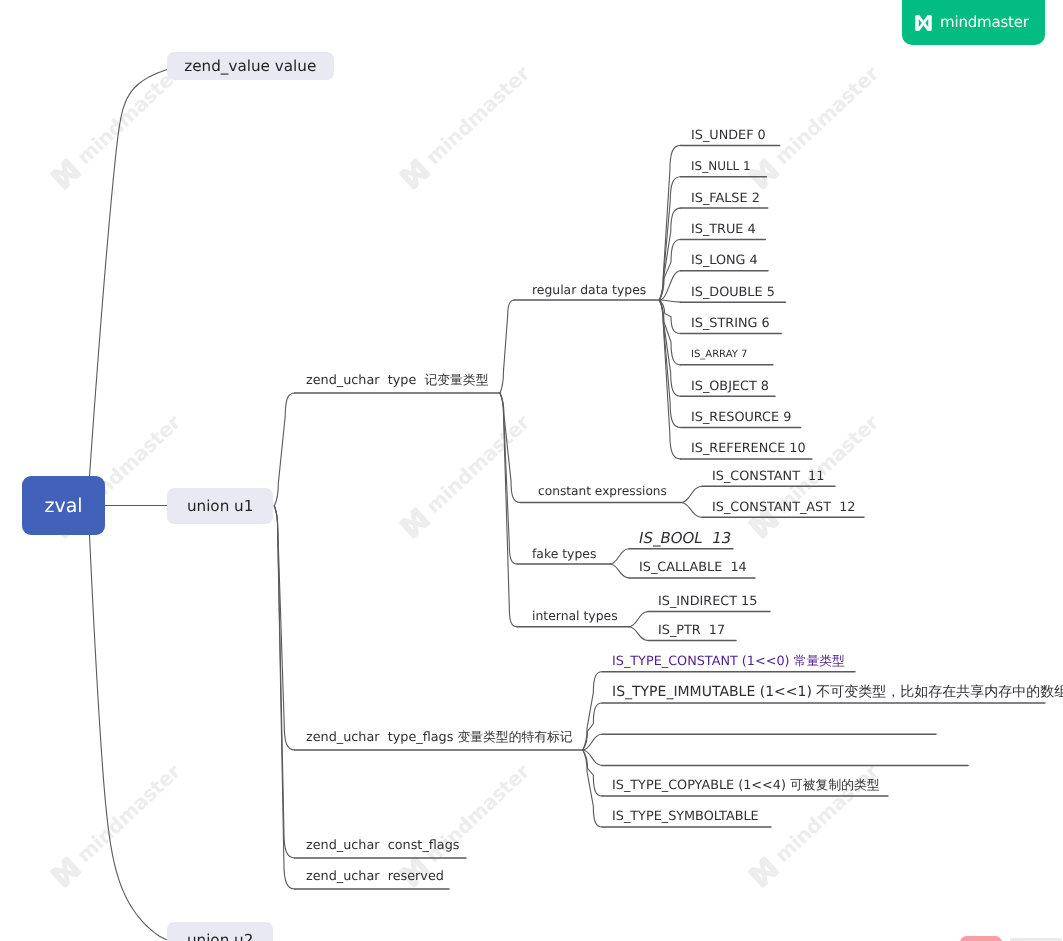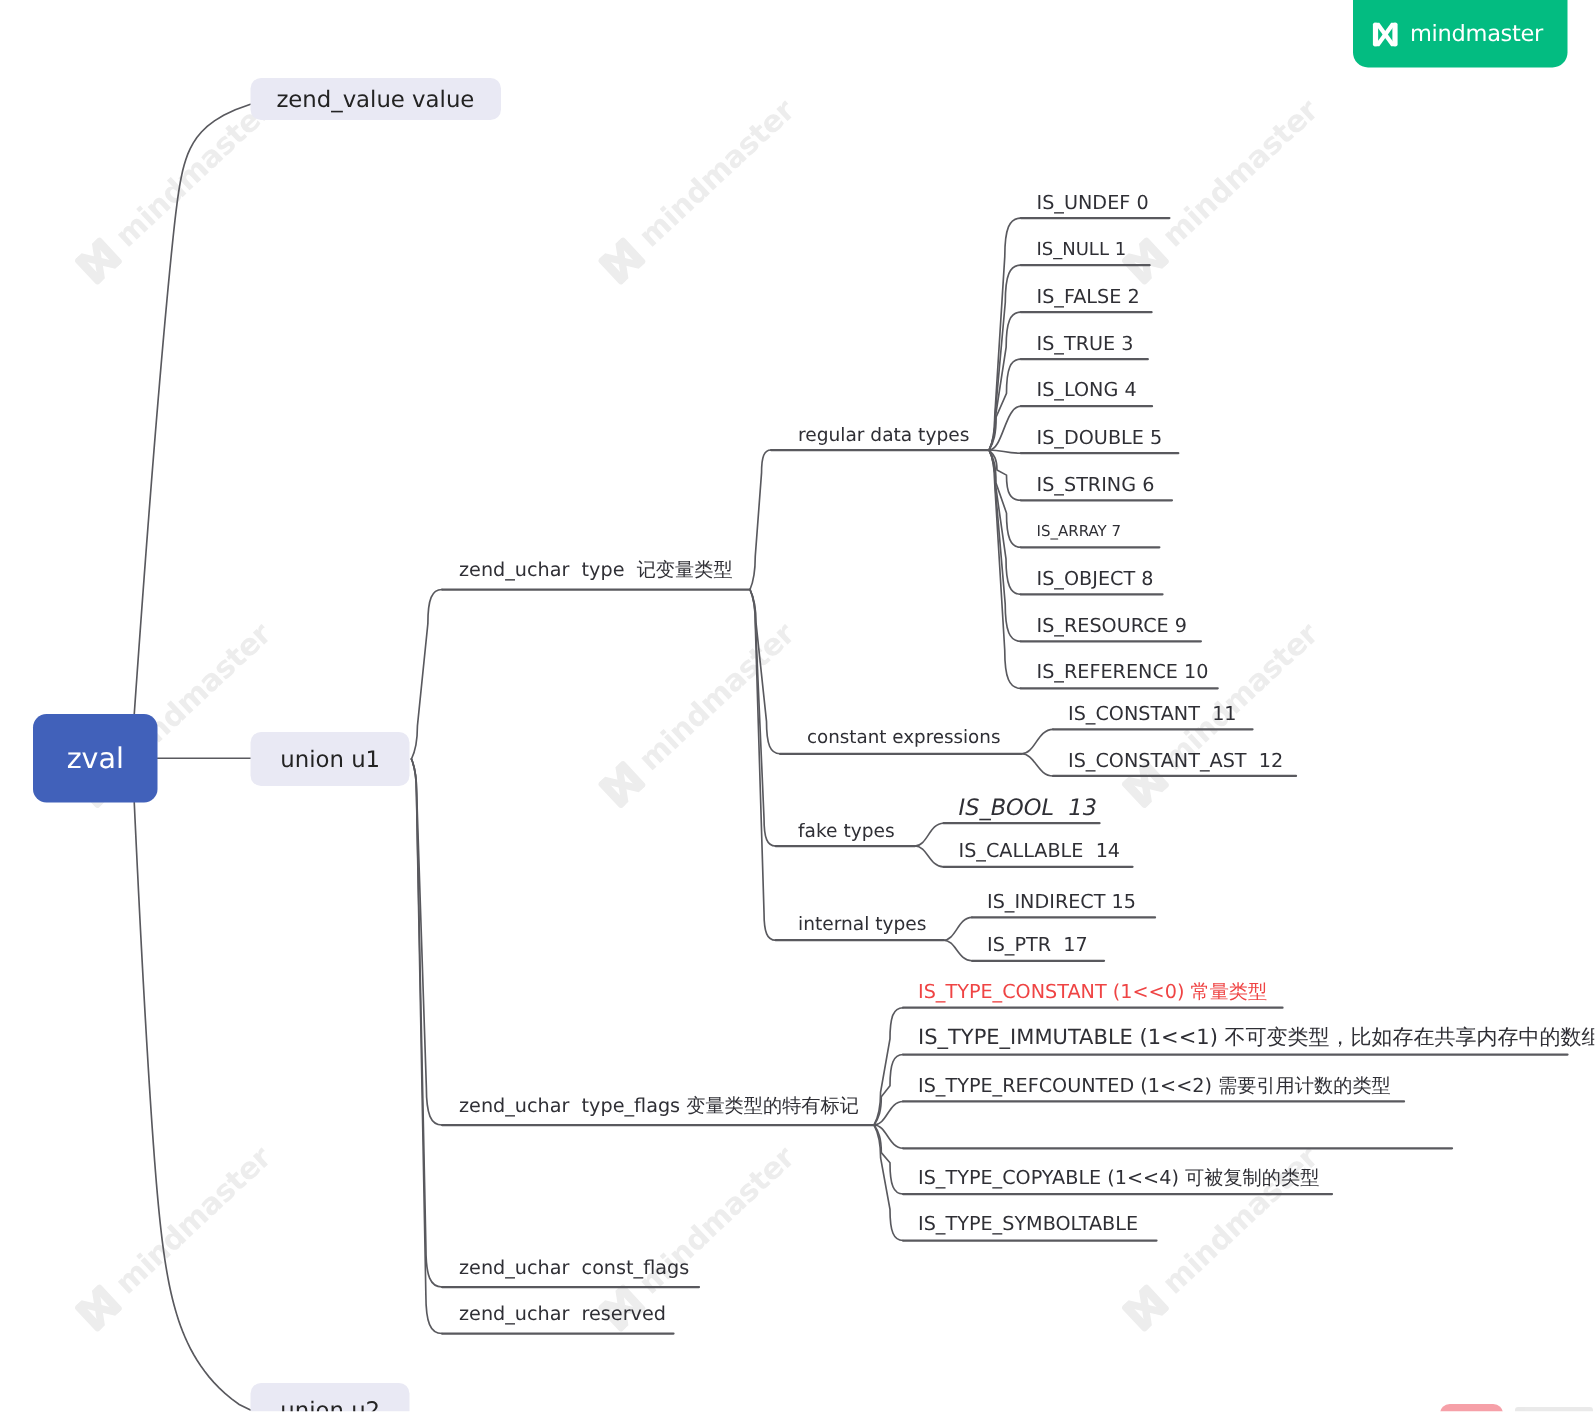--- a/index.html
+++ b/index.html
@@ -201,42 +201,41 @@
 <path d="M 274.30 506.00 C 276.59 511.28 277.77 516.56 277.77 528.00 L 284.24 724.91 C 284.24 742.97 287.17 750.00 294.70 750.00" fill="none" stroke="#59595e" stroke-width="1.10" stroke-linecap="round"></path>
 <path d="M 274.30 506.00 C 276.50 511.28 277.63 516.56 277.63 528.00 L 283.96 832.23 C 283.96 850.78 286.97 858.00 294.70 858.00" fill="none" stroke="#59595e" stroke-width="1.10" stroke-linecap="round"></path>
 <path d="M 274.30 506.00 C 276.48 511.28 277.61 516.56 277.61 528.00 L 283.91 863.11 C 283.91 881.75 286.93 889.00 294.70 889.00" fill="none" stroke="#59595e" stroke-width="1.10" stroke-linecap="round"></path>
 <path d="M 105.00 505.50 L 168.00 505.50" fill="none" stroke="#59595e" stroke-width="1.10" stroke-linecap="round"></path>
 <path d="M 89.50 476.00 L 89.76 472.30 L 90.02 468.61 L 90.28 464.91 L 90.54 461.22 L 90.80 457.52 L 91.07 453.83 L 91.33 450.13 L 91.59 446.44 L 91.86 442.74 L 92.12 439.05 L 92.39 435.35 L 92.65 431.65 L 92.92 427.96 L 93.19 424.26 L 93.46 420.57 L 93.73 416.87 L 94.00 413.18 L 94.27 409.48 L 94.54 405.79 L 94.81 402.09 L 95.08 398.40 L 95.36 394.70 L 95.63 391.00 L 95.91 387.31 L 96.18 383.61 L 96.46 379.92 L 96.74 376.22 L 97.01 372.53 L 97.29 368.83 L 97.57 365.14 L 97.85 361.44 L 98.14 357.75 L 98.42 354.05 L 98.70 350.35 L 98.99 346.66 L 99.27 342.96 L 99.56 339.27 L 99.85 335.57 L 100.14 331.88 L 100.43 328.18 L 100.72 324.49 L 101.01 320.79 L 101.30 317.10 L 101.59 313.40 L 101.89 309.70 L 102.19 306.01 L 102.48 302.31 L 102.78 298.62 L 103.08 294.92 L 103.38 291.23 L 103.68 287.53 L 103.99 283.84 L 104.29 280.14 L 104.60 276.45 L 104.91 272.75 L 105.21 269.05 L 105.52 265.36 L 105.84 261.66 L 106.15 257.97 L 106.46 254.27 L 106.78 250.58 L 107.10 246.88 L 107.42 243.19 L 107.74 239.49 L 108.06 235.80 L 108.39 232.10 L 108.71 228.40 L 109.04 224.71 L 109.37 221.01 L 109.71 217.32 L 110.04 213.62 L 110.38 209.93 L 110.72 206.23 L 111.06 202.54 L 111.40 198.84 L 111.75 195.15 L 112.10 191.45 L 112.45 187.75 L 112.81 184.06 L 113.16 180.36 L 113.53 176.67 L 113.89 172.97 L 114.26 169.28 L 114.64 165.58 L 115.02 161.89 L 115.41 158.19 L 115.80 154.50 L 116.21 150.80 L 116.62 147.10 L 117.05 143.41 L 117.50 139.71 L 117.97 136.02 L 118.47 132.32 L 119.00 128.63 L 119.59 124.93 L 120.23 121.24 L 120.95 117.54 L 121.77 113.85 L 122.72 110.15 L 123.85 106.45 L 125.18 102.76 L 126.81 99.06 L 128.79 95.37 L 131.24 91.67 L 134.30 87.98 L 138.13 84.28 L 142.96 80.59 L 149.08 76.89 L 156.86 73.20 L 167.00 69.50" fill="none" stroke="#59595e" stroke-width="1.10" stroke-linecap="round"></path>
 <path d="M 89.50 535.00 L 89.67 538.68 L 89.84 542.36 L 90.01 546.05 L 90.19 549.73 L 90.36 553.41 L 90.54 557.09 L 90.71 560.77 L 90.89 564.45 L 91.07 568.14 L 91.25 571.82 L 91.42 575.50 L 91.60 579.18 L 91.79 582.86 L 91.97 586.55 L 92.15 590.23 L 92.33 593.91 L 92.52 597.59 L 92.71 601.27 L 92.89 604.95 L 93.08 608.64 L 93.27 612.32 L 93.46 616.00 L 93.65 619.68 L 93.84 623.36 L 94.04 627.05 L 94.23 630.73 L 94.43 634.41 L 94.62 638.09 L 94.82 641.77 L 95.02 645.45 L 95.22 649.14 L 95.42 652.82 L 95.63 656.50 L 95.83 660.18 L 96.04 663.86 L 96.24 667.55 L 96.45 671.23 L 96.66 674.91 L 96.87 678.59 L 97.09 682.27 L 97.30 685.95 L 97.52 689.64 L 97.73 693.32 L 97.95 697.00 L 98.18 700.68 L 98.40 704.36 L 98.62 708.05 L 98.85 711.73 L 99.08 715.41 L 99.31 719.09 L 99.54 722.77 L 99.78 726.45 L 100.02 730.14 L 100.26 733.82 L 100.50 737.50 L 100.74 741.18 L 100.99 744.86 L 101.24 748.55 L 101.50 752.23 L 101.76 755.91 L 102.02 759.59 L 102.29 763.27 L 102.56 766.95 L 102.83 770.64 L 103.11 774.32 L 103.40 778.00 L 103.69 781.68 L 103.99 785.36 L 104.30 789.05 L 104.62 792.73 L 104.94 796.41 L 105.28 800.09 L 105.62 803.77 L 105.98 807.45 L 106.36 811.14 L 106.74 814.82 L 107.15 818.50 L 107.57 822.18 L 108.01 825.86 L 108.48 829.55 L 108.97 833.23 L 109.49 836.91 L 110.03 840.59 L 110.62 844.27 L 111.24 847.95 L 111.90 851.64 L 112.61 855.32 L 113.37 859.00 L 114.19 862.68 L 115.07 866.36 L 116.02 870.05 L 117.05 873.73 L 118.16 877.41 L 119.36 881.09 L 120.67 884.77 L 122.10 888.45 L 123.64 892.14 L 125.33 895.82 L 127.18 899.50 L 129.19 903.18 L 131.39 906.86 L 133.80 910.55 L 136.44 914.23 L 139.35 917.91 L 142.54 921.59 L 146.07 925.27 L 149.99 928.95 L 154.39 932.64 L 159.47 936.32 L 167.00 940.00" fill="none" stroke="#59595e" stroke-width="1.10" stroke-linecap="round"></path>
 </svg>
 <div class="lbl" style="left:691.0px;top:126.8px;font-size:12.8px;color:#2f2f35;">IS_UNDEF 0</div>
 <div class="lbl" style="left:691.0px;top:158.2px;font-size:12px;color:#2f2f35;">IS_NULL 1</div>
 <div class="lbl" style="left:691.0px;top:189.5px;font-size:12.8px;color:#2f2f35;">IS_FALSE 2</div>
-<div class="lbl" style="left:691.0px;top:220.9px;font-size:12.8px;color:#2f2f35;">IS_TRUE 3</div>
+<div class="lbl" style="left:691.0px;top:220.9px;font-size:12.8px;color:#2f2f35;">IS_TRUE 4</div>
 <div class="lbl" style="left:691.0px;top:252.2px;font-size:12.8px;color:#2f2f35;">IS_LONG 4</div>
 <div class="lbl" style="left:691.0px;top:283.5px;font-size:12.8px;color:#2f2f35;">IS_DOUBLE 5</div>
 <div class="lbl" style="left:691.0px;top:314.9px;font-size:12.8px;color:#2f2f35;">IS_STRING 6</div>
 <div class="lbl" style="left:691.0px;top:346.2px;font-size:10px;color:#2f2f35;">IS_ARRAY 7</div>
 <div class="lbl" style="left:691.0px;top:377.6px;font-size:12.8px;color:#2f2f35;text-align:right;">IS_OBJECT 8</div>
 <div class="lbl" style="left:691.0px;top:409.0px;font-size:12.8px;color:#2f2f35;">IS_RESOURCE 9</div>
 <div class="lbl" style="left:691.0px;top:440.3px;font-size:12.8px;color:#2f2f35;">IS_REFERENCE 10</div>
 <div class="lbl" style="left:532.0px;top:280.6px;font-size:12.4px;color:#2f2f35;">regular data types</div>
 <div class="lbl" style="left:712.0px;top:467.6px;font-size:12.8px;color:#2f2f35;">IS_CONSTANT  11</div>
 <div class="lbl" style="left:712.0px;top:498.7px;font-size:12.8px;color:#2f2f35;">IS_CONSTANT_AST  12</div>
 <div class="lbl" style="left:538.0px;top:482.6px;font-size:12.2px;color:#2f2f35;">constant expressions</div>
 <div class="lbl" style="left:639.0px;top:530.2px;font-size:15px;color:#2f2f35;font-style:italic;">IS_BOOL  13</div>
 <div class="lbl" style="left:639.0px;top:559.3px;font-size:12.8px;color:#2f2f35;">IS_CALLABLE  14</div>
 <div class="lbl" style="left:532.0px;top:544.6px;font-size:12.4px;color:#2f2f35;">fake types</div>
 <div class="lbl" style="left:658.0px;top:593.0px;font-size:12.8px;color:#2f2f35;">IS_INDIRECT 15</div>
 <div class="lbl" style="left:658.0px;top:621.9px;font-size:12.8px;color:#2f2f35;">IS_PTR  17</div>
 <div class="lbl" style="left:532.0px;top:606.6px;font-size:12.4px;color:#2f2f35;">internal types</div>
 <div class="lbl" style="left:306.0px;top:372.4px;font-size:12.8px;color:#2f2f35;">zend_uchar  type  记变量类型</div>
-<div class="lbl" style="left:612.0px;top:653.2px;font-size:12.8px;color:#ef4444;">IS_TYPE_CONSTANT (1&lt;&lt;0) 常量类型</div>
+<div class="lbl" style="left:612.0px;top:653.2px;font-size:12.8px;color:#4c1d95;">IS_TYPE_CONSTANT (1&lt;&lt;0) 常量类型</div>
 <div class="lbl" style="left:612.0px;top:684.4px;font-size:14px;color:#2f2f35;">IS_TYPE_IMMUTABLE (1&lt;&lt;1) 不可变类型，比如存在共享内存中的数组</div>
-<div class="lbl" style="left:612.0px;top:715.7px;font-size:12.8px;color:#2f2f35;">IS_TYPE_REFCOUNTED (1&lt;&lt;2) 需要引用计数的类型</div>
 <div class="lbl" style="left:612.0px;top:777.4px;font-size:12.8px;color:#2f2f35;">IS_TYPE_COPYABLE (1&lt;&lt;4) 可被复制的类型</div>
 <div class="lbl" style="left:612.0px;top:808.4px;font-size:12.8px;color:#2f2f35;">IS_TYPE_SYMBOLTABLE</div>
 <div class="lbl" style="left:306.0px;top:729.4px;font-size:12.8px;color:#2f2f35;">zend_uchar  type_flags 变量类型的特有标记</div>
 <div class="lbl" style="left:306.0px;top:837.4px;font-size:12.8px;color:#2f2f35;">zend_uchar  const_flags</div>
 <div class="lbl" style="left:306.0px;top:868.4px;font-size:12.8px;color:#2f2f35;">zend_uchar  reserved</div>
 <div class="box" id="root" style="left:22.0px;top:476.0px;width:83.0px;height:59.0px">zval</div>
 <div class="box pill" style="left:167.0px;top:51.6px;width:166.5px;height:28px">zend_value value</div>
 <div class="box pill" style="left:167.0px;top:487.5px;width:106.3px;height:36.0px">union u1</div>
 <div class="box pill" style="left:167.0px;top:922.0px;width:106.3px;height:36.0px">union u2</div>
 <div id="corner-widget">

